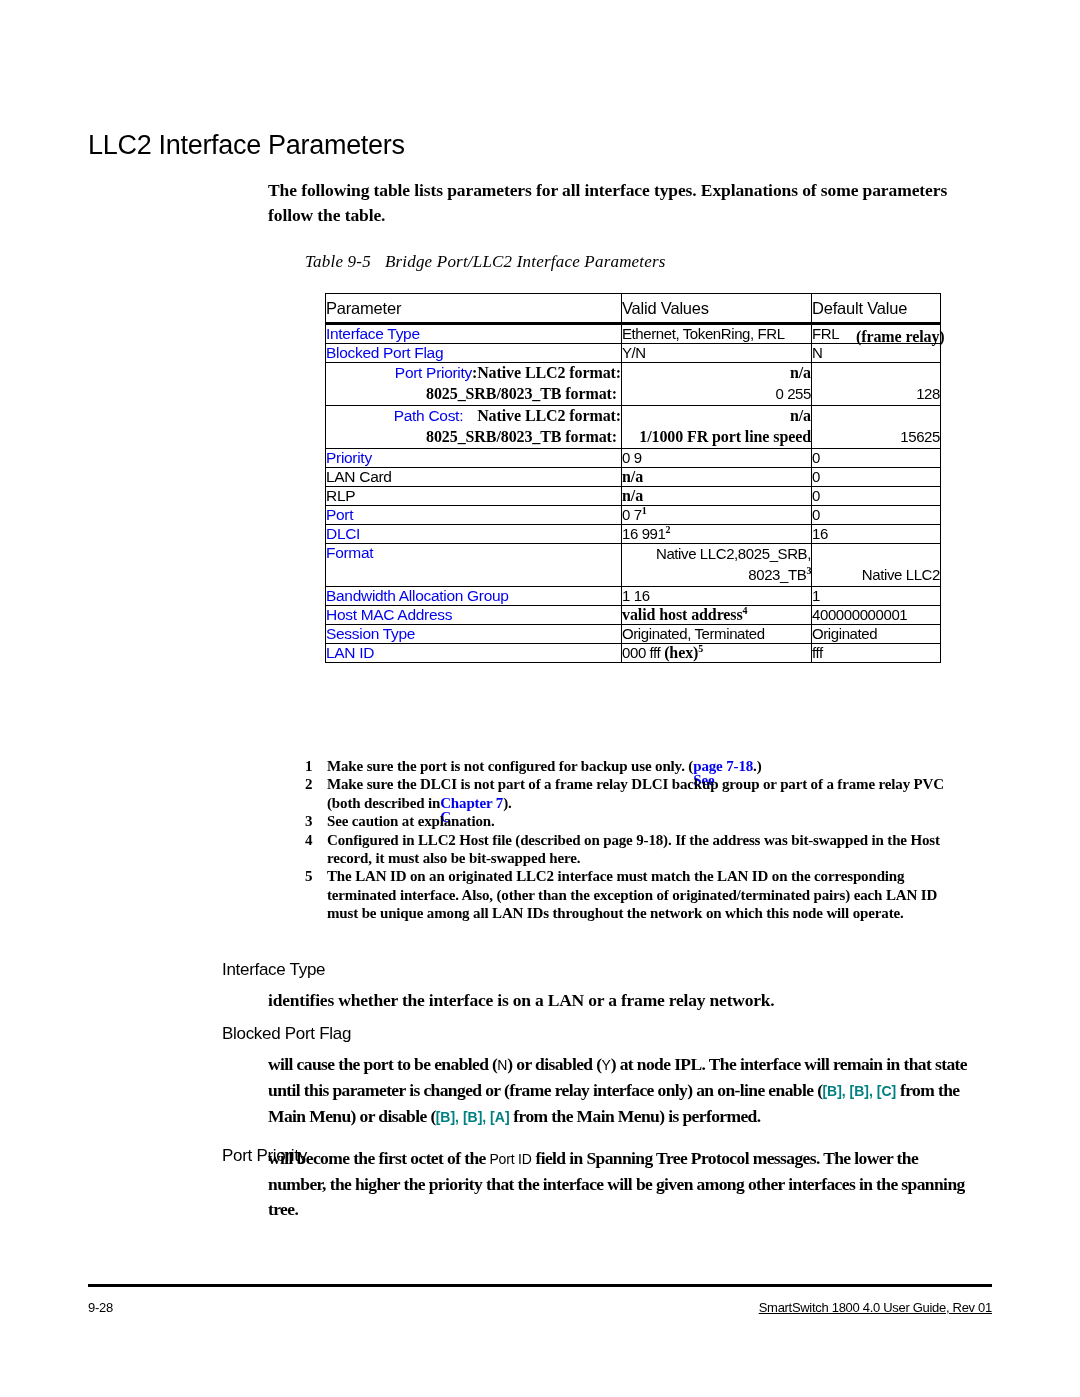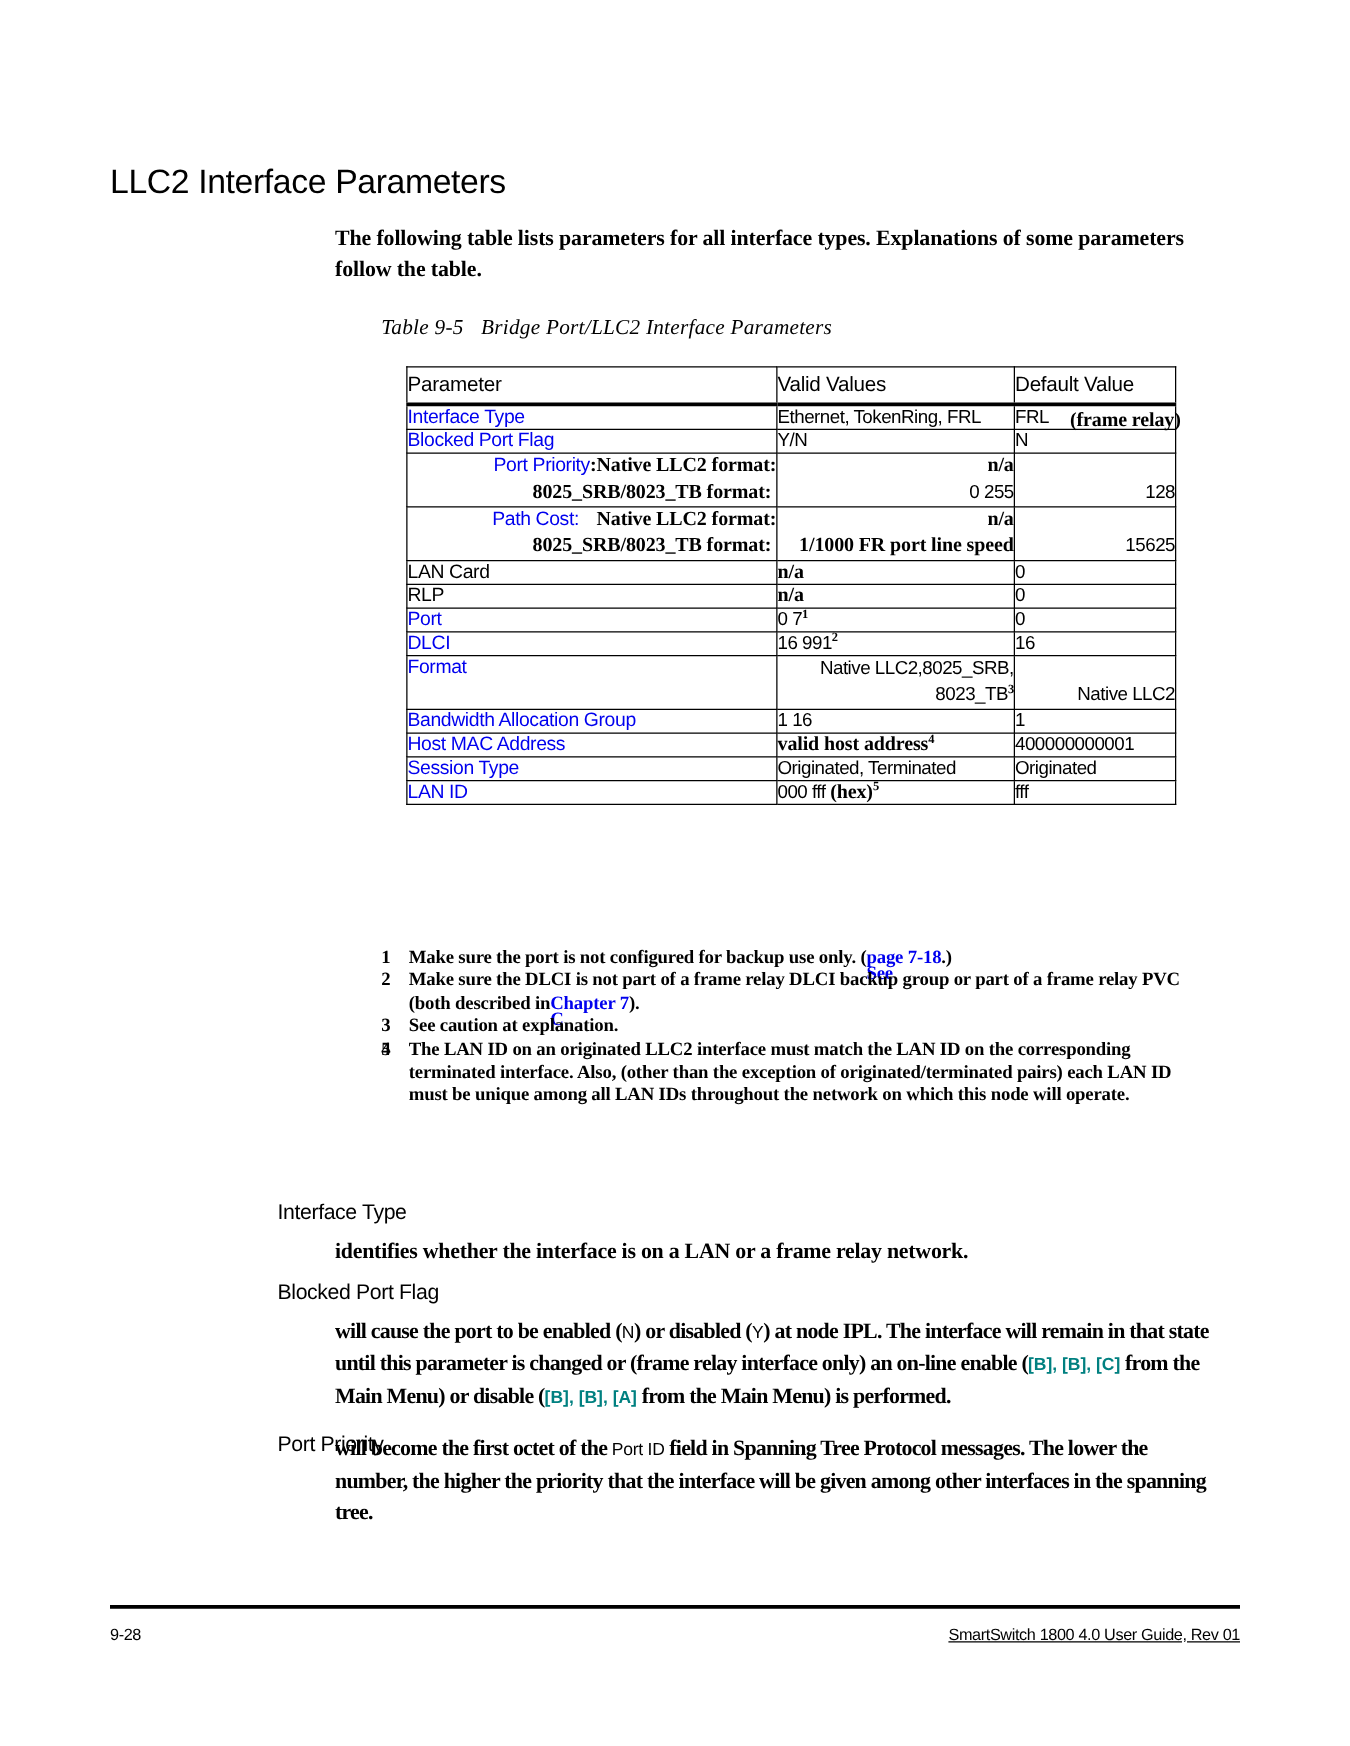--- a/index.html
+++ b/index.html
@@ -299,20 +299,25 @@
           <td class="v-cell">
             <span class="pp-line serif-b">n/a</span>
             <span class="pp-line serif-b nowrapline">1/1000 FR port line speed</span>
           </td>
           <td class="d-cell">
             <span class="pp-line"></span>
             <span class="pp-line">15625</span>
           </td>
         </tr>
 
+        <tr>
+          <td class="p-cell"><span class="blue">Priority</span></td>
+          <td class="v-cell"><span>0 9</span></td>
+          <td class="d-cell"><span>0</span></td>
+        </tr>
 
         <tr>
           <td class="p-cell"><span class="black">LAN Card</span></td>
           <td class="v-cell"><span class="serif-b">n/a</span></td>
           <td class="d-cell"><span>0</span></td>
         </tr>
 
         <tr>
           <td class="p-cell"><span class="black">RLP</span></td>
           <td class="v-cell"><span class="serif-b">n/a</span></td>
@@ -388,21 +393,21 @@
 
     <p class="fn">
       <span class="num">2</span><span>Make sure the DLCI is not part of a frame relay DLCI backup group or part of a frame relay PVC (both described in</span><span class="ovl"><span class="link">C</span></span><span class="link">Chapter 7</span><span>).</span>
     </p>
 
     <p class="fn">
       <span class="num">3</span><span>See caution at explanation.</span>
     </p>
 
     <p class="fn">
-      <span class="num">4</span>
+      <span class="num">4</span><span>Configured in LLC2 Host file (described on page 9-18). If the address was bit-swapped in the Host record, it must also be bit-swapped here.</span>
     </p>
 
     <p class="fn">
       <span class="num">5</span><span>The LAN ID on an originated LLC2 interface must match the LAN ID on the corresponding terminated interface. Also, (other than the exception of originated/terminated pairs) each LAN ID must be unique among all LAN IDs throughout the network on which this node will operate.</span>
     </p>
 
   </div>
 
   <div class="term" style="top:960px;">Interface Type</div>
   <div class="para" style="top:988px;">

